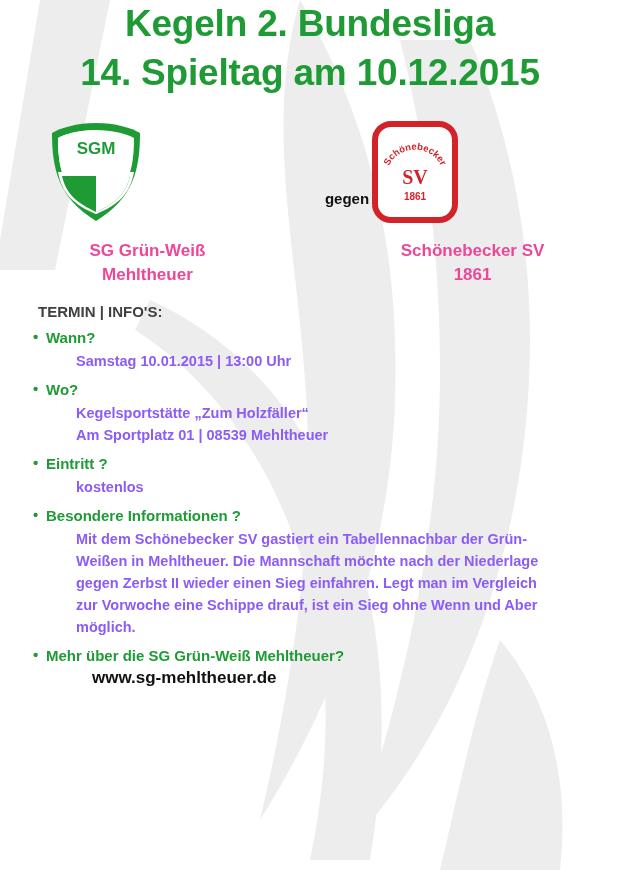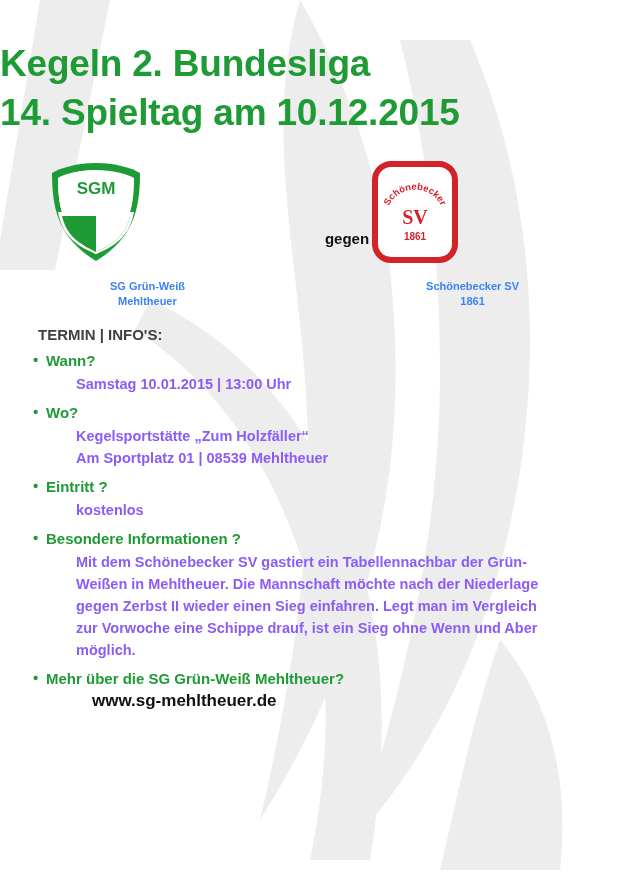--- a/index.html
+++ b/index.html
@@ -27,21 +27,21 @@
     z-index: 0;
     pointer-events: none;
   }
   .content {
     position: relative;
     z-index: 2;
   }
 
   
   .title-block {
-    padding-top: 40px;
+    text-align: center;
   }
   .title-line {
     color: #1f9b36;
     font-weight: bold;
     font-size: 37px;
     line-height: 1.32;
     letter-spacing: -0.2px;
   }
 
   
@@ -49,23 +49,23 @@
     display: flex;
     align-items: flex-start;
     justify-content: space-between;
     padding: 22px 44px 0 44px;
   }
   .club {
     width: 210px;
     text-align: center;
   }
   .club-name {
-    font-size: 11px;
-    font-weight: bold;
-    color: #3b82f6;
+    font-size: 17px;
+    font-weight: bold;
+    color: #ec4899;
     line-height: 1.42;
     margin-top: 14px;
   }
   .versus {
     font-size: 15px;
     font-weight: bold;
     color: #111;
     width: 120px;
     text-align: right;
     margin-top: 70px;

